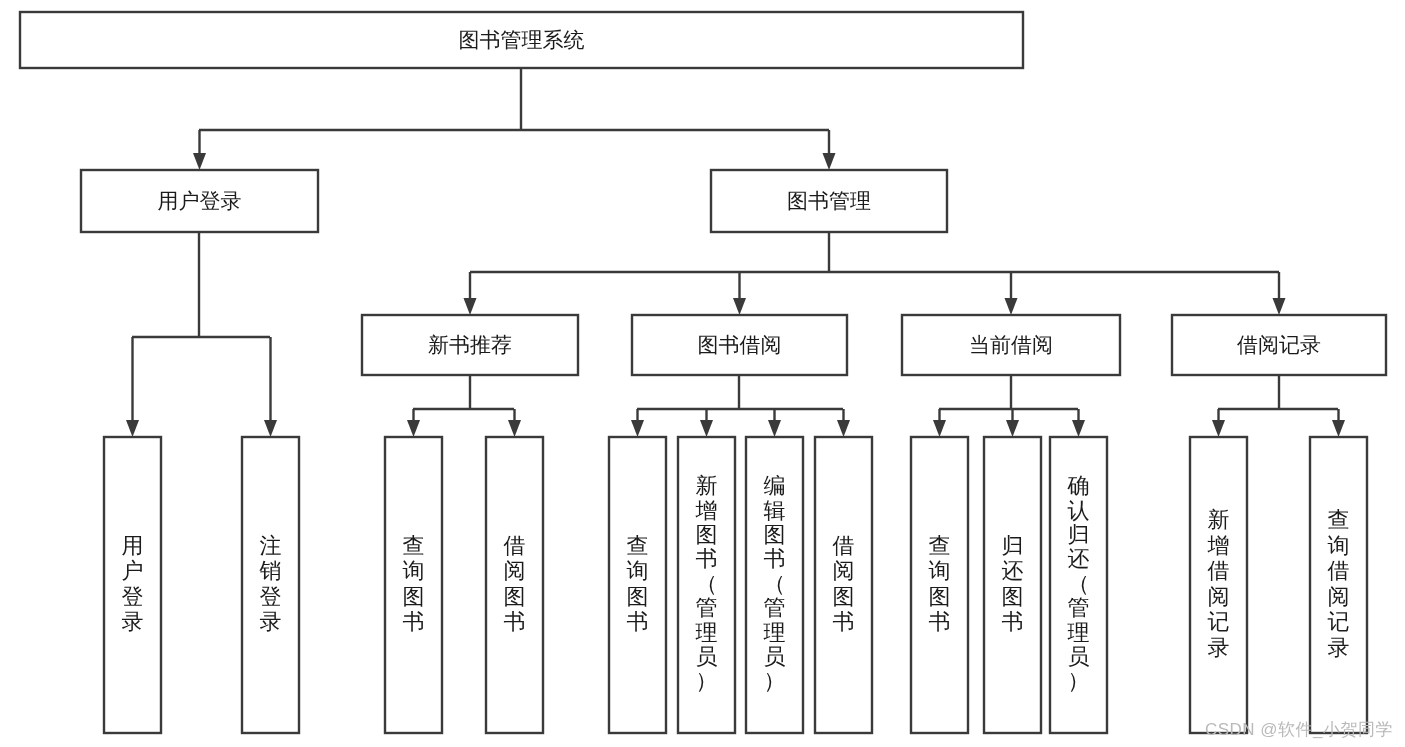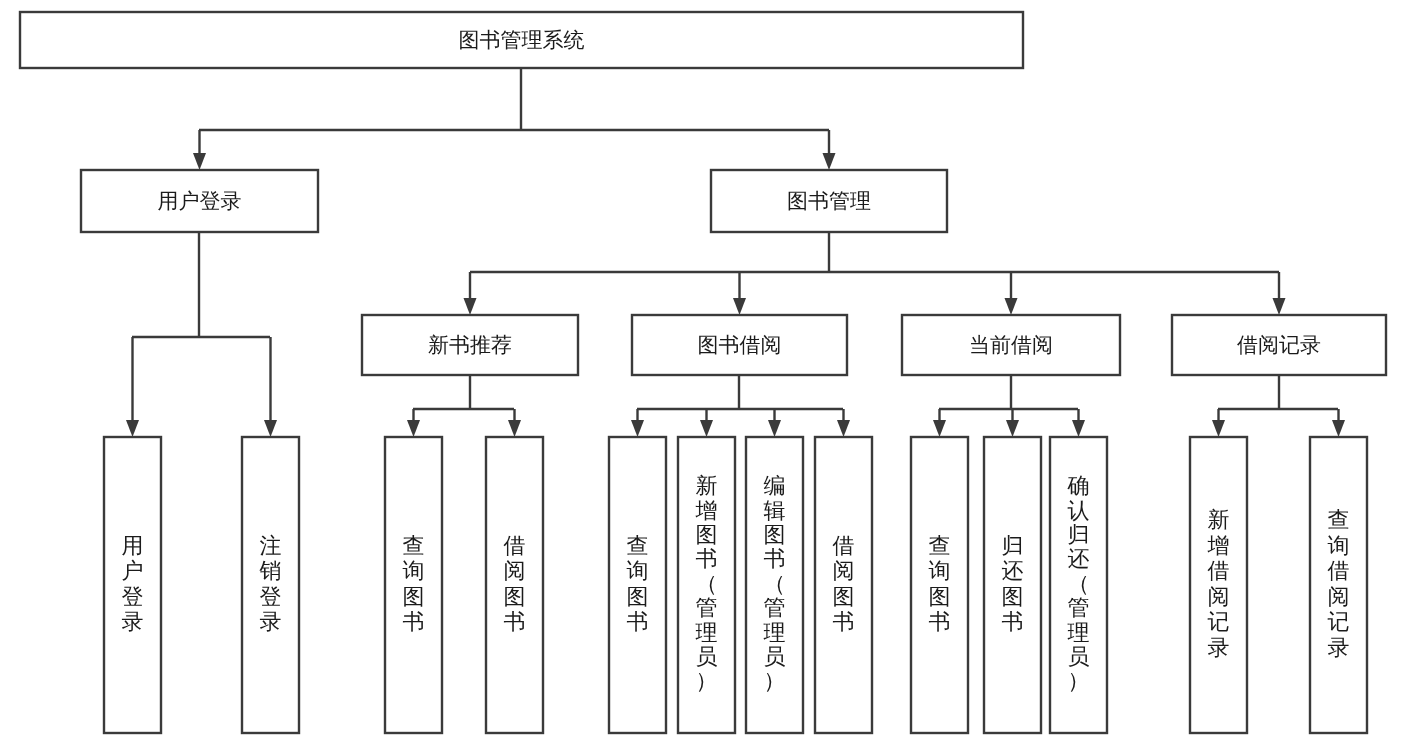--- a/index.html
+++ b/index.html
@@ -265,13 +265,14 @@
           <text x="1338.5" y="521.2" class="leaf-label-char" font-size="22">查</text>
           <text x="1338.5" y="546.72" class="leaf-label-char" font-size="22">询</text>
           <text x="1338.5" y="572.24" class="leaf-label-char" font-size="22">借</text>
           <text x="1338.5" y="597.76" class="leaf-label-char" font-size="22">阅</text>
           <text x="1338.5" y="623.2800000000001" class="leaf-label-char" font-size="22">记</text>
           <text x="1338.5" y="648.8000000000001" class="leaf-label-char" font-size="22">录</text>
         </g>
       </g>
   </svg>
 
+  <div class="watermark">CSDN @软件_小贺同学</div>
 </div>
 
 </body></html>

